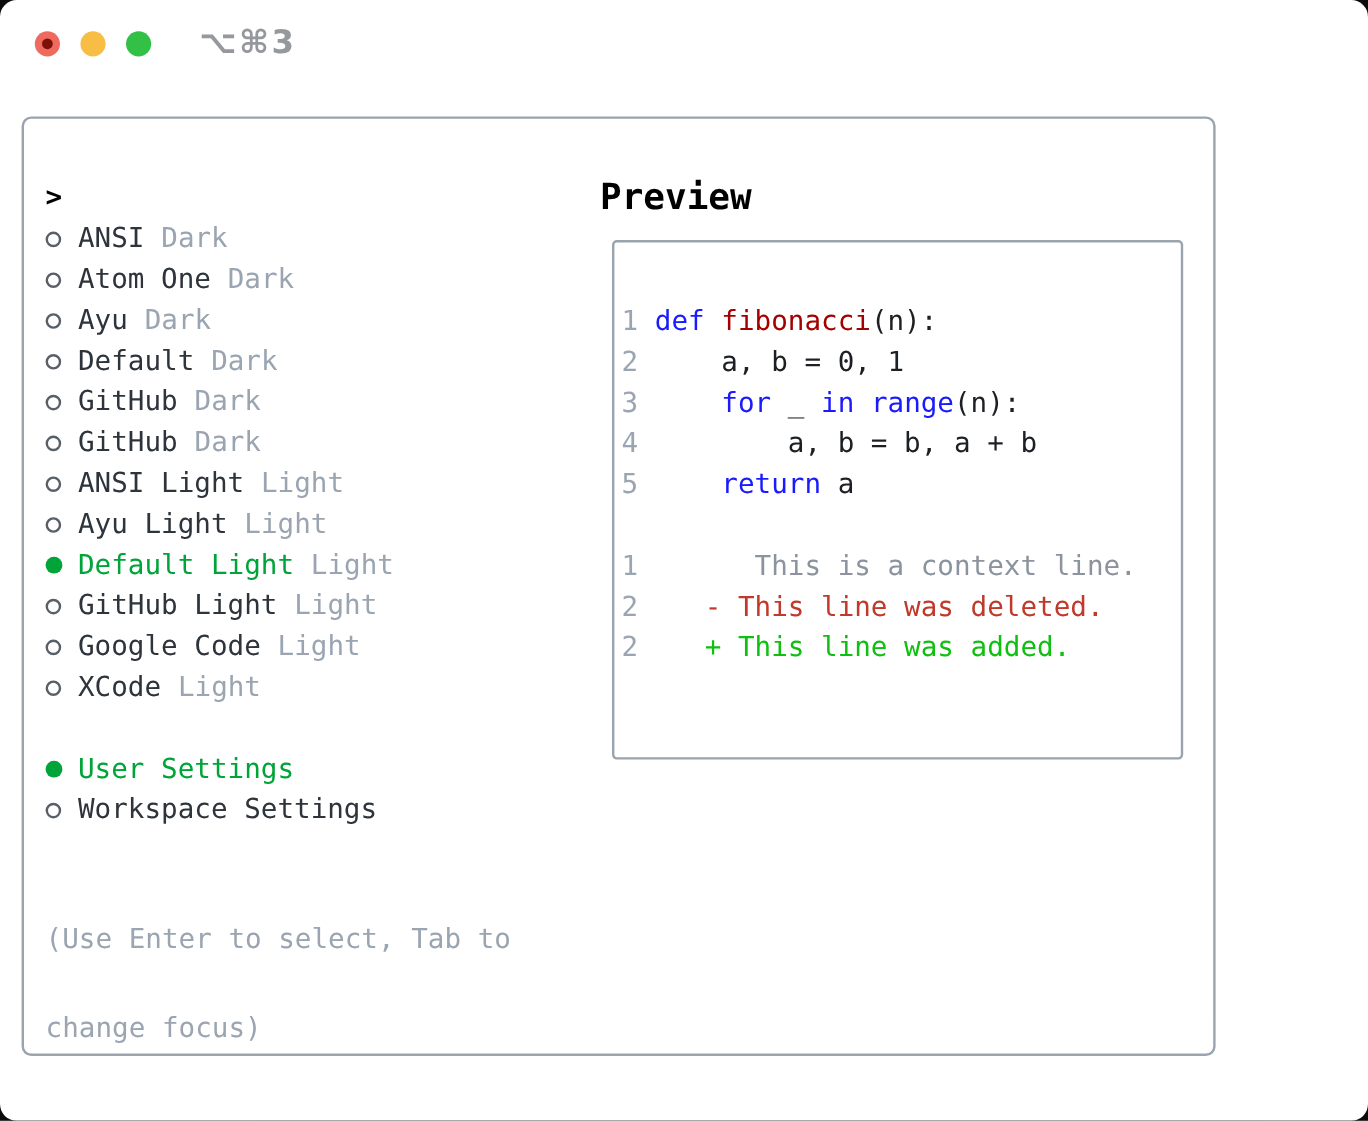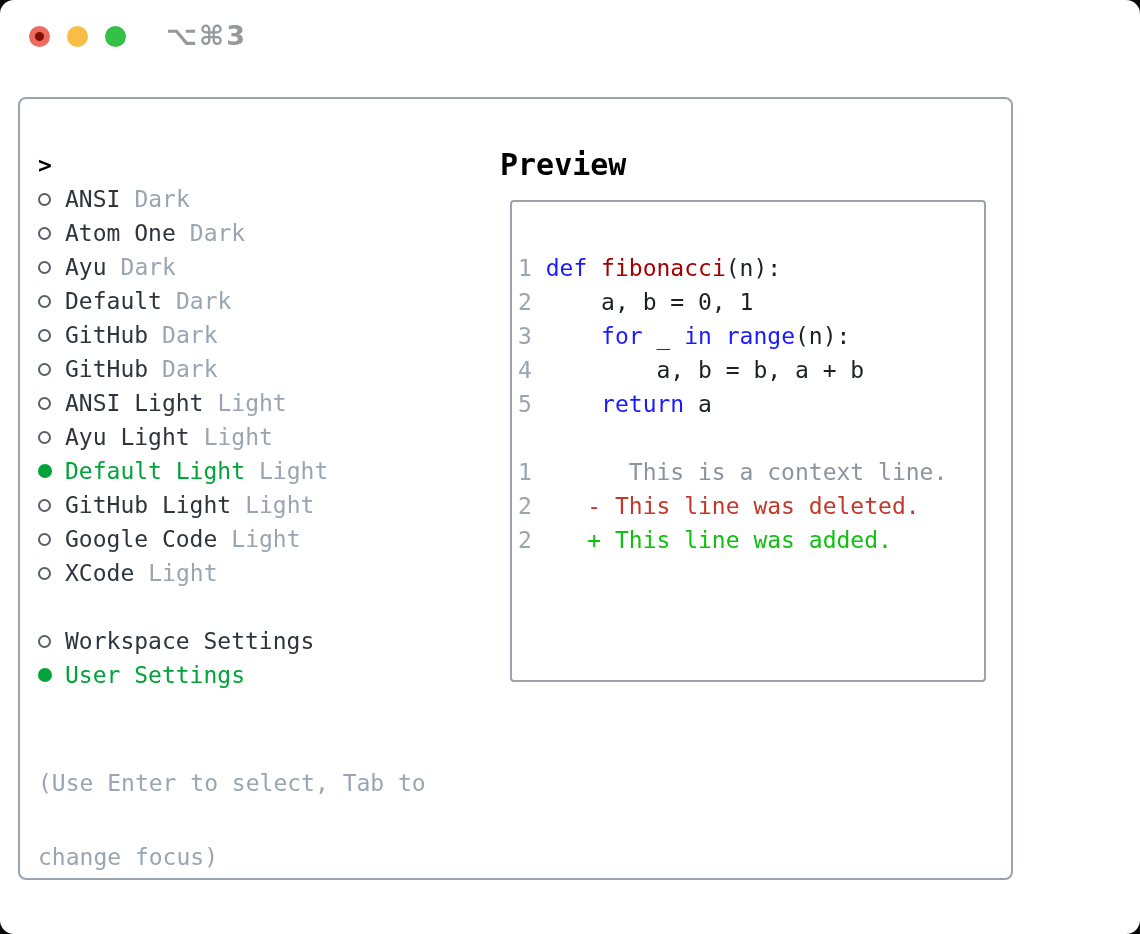--- a/index.html
+++ b/index.html
@@ -52,21 +52,21 @@
   .option .nm{color:var(--item-text);}
   .option.selected .nm{color:var(--selection-green);}
   .tag{color:var(--muted-gray);margin-left:14px;}
   .help{color:var(--muted-gray);margin-top:40px;}
   
   .preview-label{
     position:absolute;left:480px;top:49px;height:34px;line-height:34px;
     font-size:30px;font-weight:bold;color:var(--header-black);
   }
   .preview-box{
-    position:absolute;left:490px;top:101px;width:476px;height:482px;
+    position:absolute;left:490px;top:101px;width:476px;height:433px;
     border:2px solid var(--panel-border);border-radius:4px;box-sizing:border-box;
   }
   #preview-code{
     margin:0;padding:49px 4px 0 6px;font-family:inherit;
     font-size:23px;line-height:34px;
   }
   .code-line{height:34px;white-space:pre;}
 </style>
 </head>
 <body style="--page-bg: #0b0b0b; --window-bg: #ffffff; --panel-border: #9aa4ae; --header-black: #000000; --item-text: #2e343b; --muted-gray: #9aa5b1; --selection-green: #00a438; --radio-outline: #575f69; --traffic-red: #ee6a5f; --traffic-red-dot: #7d1007; --traffic-yellow: #f7bd45; --traffic-green: #32c146; --title-gray: #95989c;">
@@ -101,22 +101,22 @@
           <div class="row option selected"><span class="mark"><span class="bullet filled"></span></span><span class="nm">Default Light</span><span class="tag">Light</span></div>
           <div class="row option"><span class="mark"><span class="bullet"></span></span><span class="nm">GitHub Light</span><span class="tag">Light</span></div>
           <div class="row option"><span class="mark"><span class="bullet"></span></span><span class="nm">Google Code</span><span class="tag">Light</span></div>
           <div class="row option"><span class="mark"><span class="bullet"></span></span><span class="nm">XCode</span><span class="tag">Light</span></div>
         </div>
 
       <div class="row"></div>
 
 
       <div id="apply-list">
+          <div class="row option selected"><span class="mark"><span class="bullet filled"></span></span><span class="nm">User Settings</span></div>
           <div class="row option"><span class="mark"><span class="bullet"></span></span><span class="nm">Workspace Settings</span></div>
-          <div class="row option selected"><span class="mark"><span class="bullet filled"></span></span><span class="nm">User Settings</span></div>
         </div>
 
       <div class="row"></div>
 
       <div class="row help">(Use Enter to select, Tab to</div>
       <div class="row help">change focus)</div>
     </div>
 
     <div class="preview-label">Preview</div>
     <div class="preview-box">

